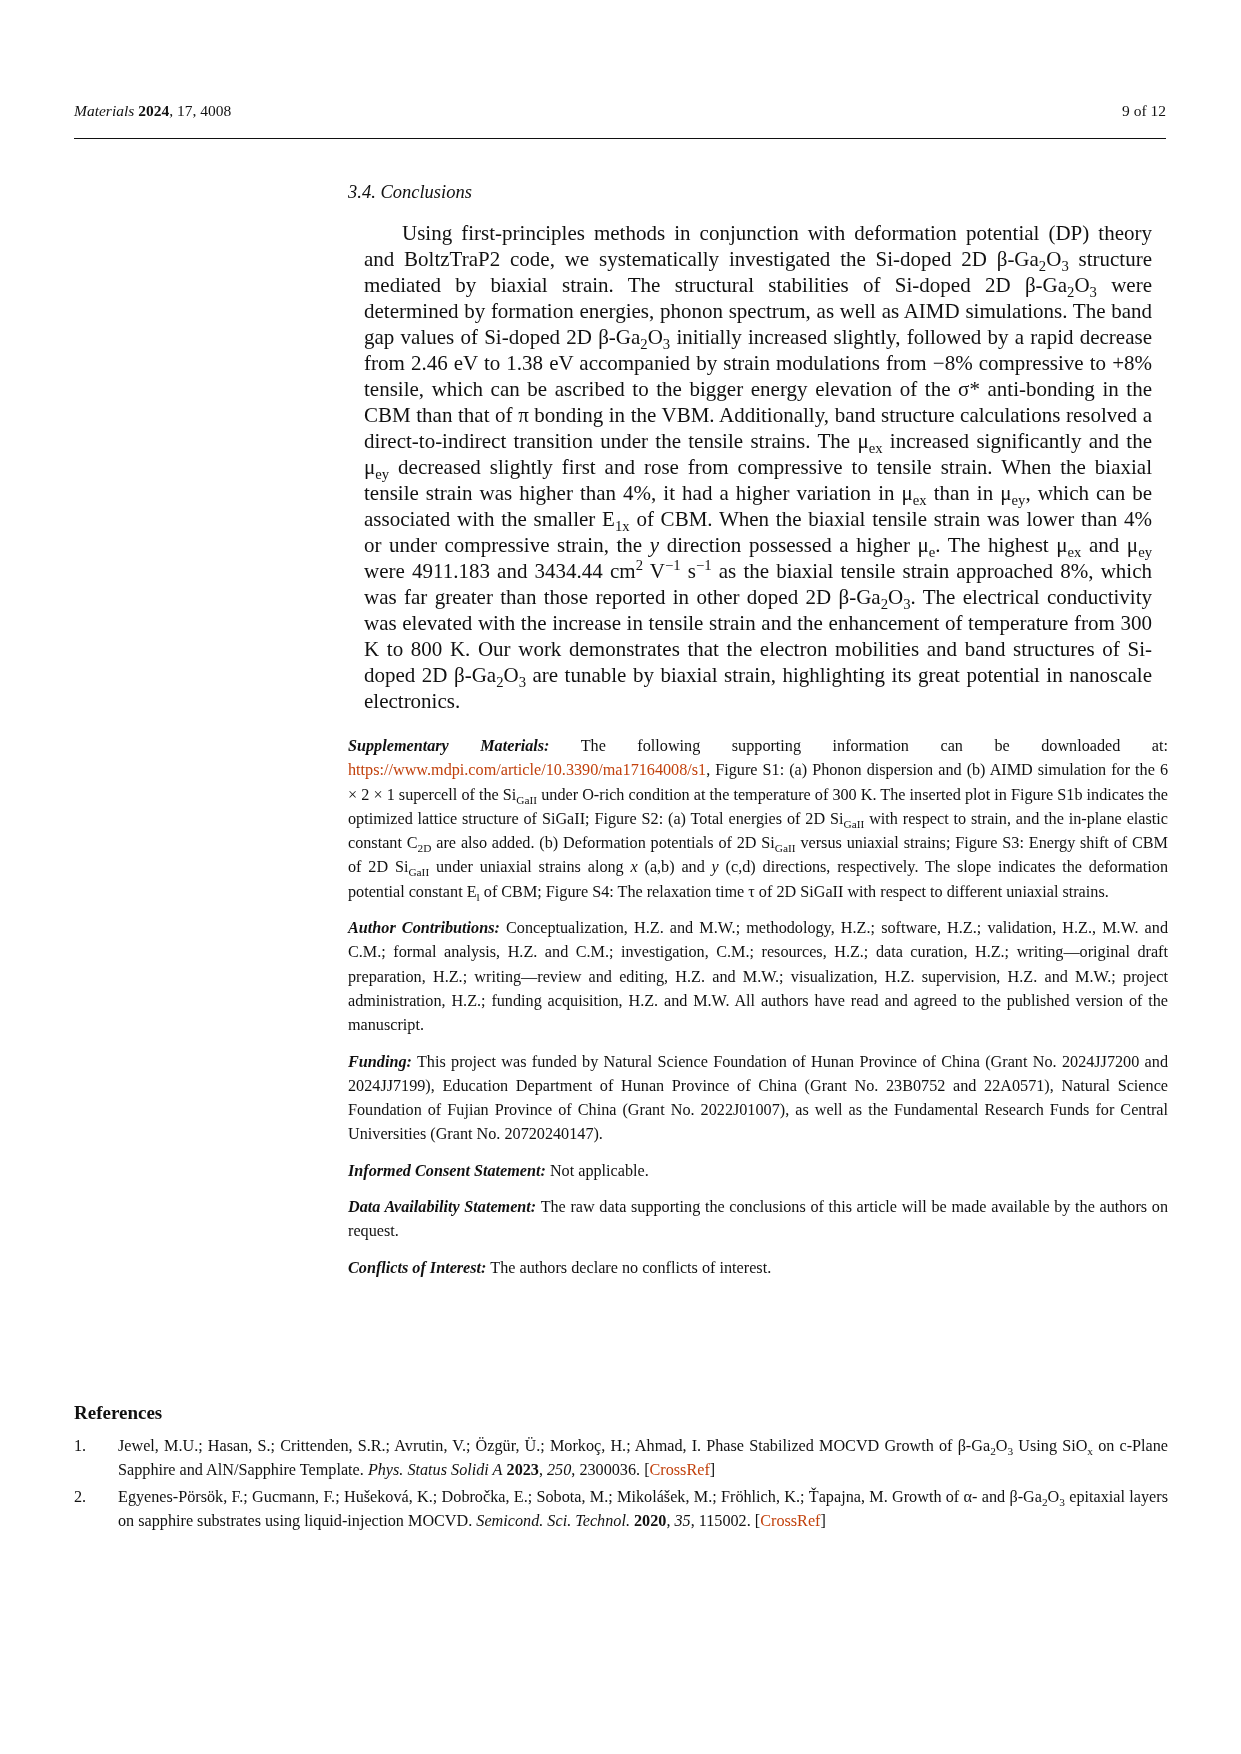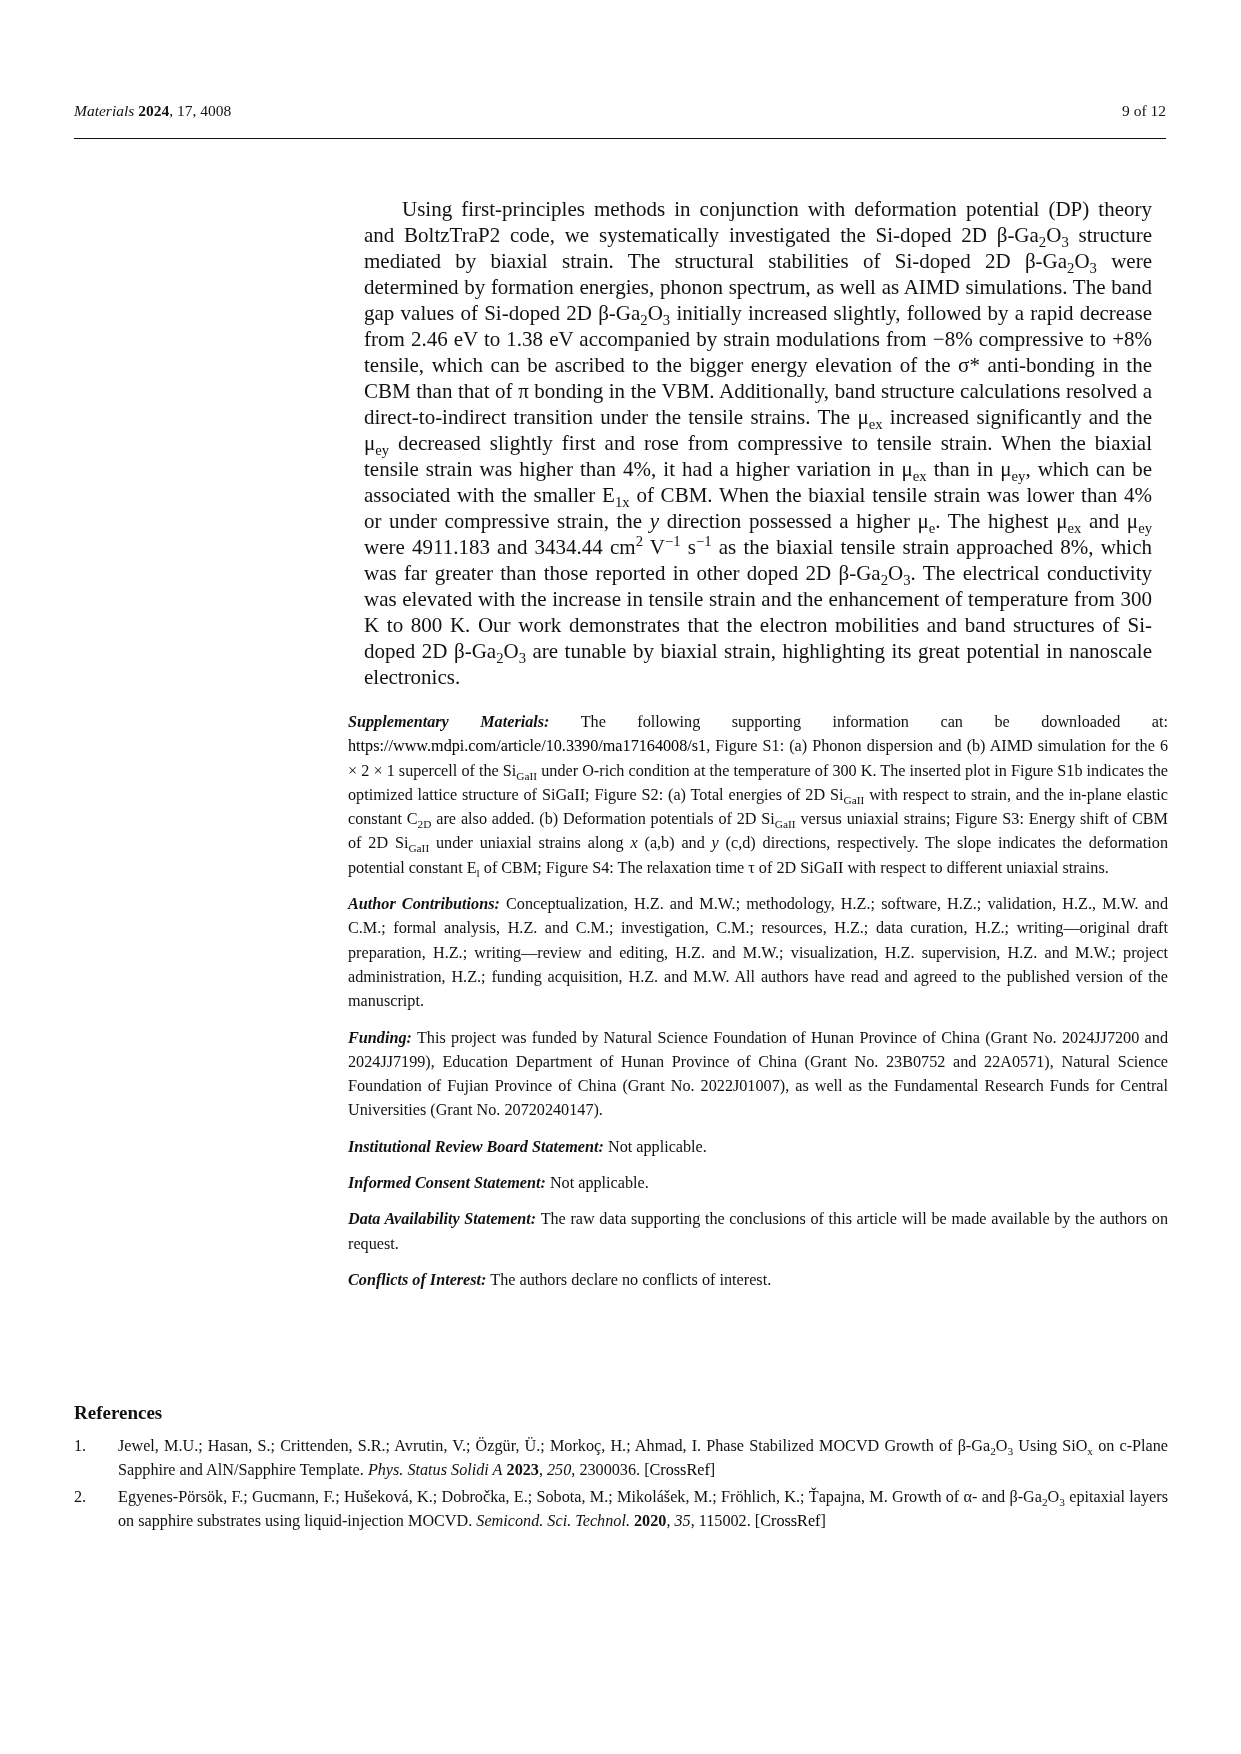--- a/index.html
+++ b/index.html
@@ -12,50 +12,50 @@
     .header .journal b { font-weight: bold; font-family: Liberation Serif, serif; }
     .header .page { position: absolute; right: 0; top: 0; }
     .rule { position: absolute; left: 74px; top: 138px; width: 1092px; height: 0;
             border-top: 1.3px solid #111; }
     .main { position: absolute; left: 348px; top: 180px; width: 820px; }
     .section-title { font-style: italic; font-size: 18.5px; margin: 0 0 4px 0; line-height: 24px; }
     .body-para { font-size: 21px; line-height: 26px; text-align: justify; text-indent: 38px;
                  margin: 16px; hyphens: auto; }
     .back { font-size: 16.2px; line-height: 24.3px; text-align: justify; margin: 0 0 12px 0; }
     .back .lbl { font-weight: bold; font-style: italic; }
-    .back a, .ref a { color: #000000; text-decoration: none; }
+    .back a, .ref a { color: #c2410c; text-decoration: none; }
     .supp { margin-top: 20px; }
     sub, sup { font-size: 70%; line-height: 0; }
     .refs { position: absolute; left: 74px; top: 1400px; width: 1094px; }
     .refs-title { font-weight: bold; font-size: 19px; margin: 0 0 8px 0; line-height: 26px; }
     .ref { position: relative; padding-left: 44px; font-size: 16.2px; line-height: 24.3px;
            text-align: justify; margin-bottom: 2px; }
     .ref .num { position: absolute; left: 0; top: 0; }
     .ref i { }
     .ref b { font-weight: bold; }
   </style>
 </head>
 <body>
 
 <div class="header">
   <span class="journal"><i>Materials</i> <b>2024</b><span>, 17, 4008</span></span>
   <span class="page">9 of 12</span>
 </div>
 <div class="rule"></div>
 
 <div class="main">
+  <div class="section-title">3.4. Conclusions</div>
   <p class="body-para">Using first-principles methods in conjunction with deformation potential (DP) theory and BoltzTraP2 code, we systematically investigated the Si-doped 2D β-Ga<sub>2</sub>O<sub>3</sub> structure mediated by biaxial strain. The structural stabilities of Si-doped 2D β-Ga<sub>2</sub>O<sub>3</sub> were determined by formation energies, phonon spectrum, as well as AIMD simulations. The band gap values of Si-doped 2D β-Ga<sub>2</sub>O<sub>3</sub> initially increased slightly, followed by a rapid decrease from 2.46 eV to 1.38 eV accompanied by strain modulations from −8% compressive to +8% tensile, which can be ascribed to the bigger energy elevation of the σ* anti-bonding in the CBM than that of π bonding in the VBM. Additionally, band structure calculations resolved a direct-to-indirect transition under the tensile strains. The μ<sub>ex</sub> increased significantly and the μ<sub>ey</sub> decreased slightly first and rose from compressive to tensile strain. When the biaxial tensile strain was higher than 4%, it had a higher variation in μ<sub>ex</sub> than in μ<sub>ey</sub>, which can be associated with the smaller E<sub>1x</sub> of CBM. When the biaxial tensile strain was lower than 4% or under compressive strain, the <i>y</i> direction possessed a higher μ<sub>e</sub>. The highest μ<sub>ex</sub> and μ<sub>ey</sub> were 4911.183 and 3434.44 cm<sup>2</sup> V<sup>−1</sup> s<sup>−1</sup> as the biaxial tensile strain approached 8%, which was far greater than those reported in other doped 2D β-Ga<sub>2</sub>O<sub>3</sub>. The electrical conductivity was elevated with the increase in tensile strain and the enhancement of temperature from 300 K to 800 K. Our work demonstrates that the electron mobilities and band structures of Si-doped 2D β-Ga<sub>2</sub>O<sub>3</sub> are tunable by biaxial strain, highlighting its great potential in nanoscale electronics.</p>
 
   <p class="back supp"><span class="lbl">Supplementary Materials:</span><span> The following supporting information can be downloaded at: </span><a>https://www.mdpi.com/article/10.3390/ma17164008/s1</a><span>, Figure S1: (a) Phonon dispersion and (b) AIMD simulation for the 6 × 2 × 1 supercell of the Si<sub>GaII</sub> under O-rich condition at the temperature of 300 K. The inserted plot in Figure S1b indicates the optimized lattice structure of SiGaII; Figure S2: (a) Total energies of 2D Si<sub>GaII</sub> with respect to strain, and the in-plane elastic constant C<sub>2D</sub> are also added. (b) Deformation potentials of 2D Si<sub>GaII</sub> versus uniaxial strains; Figure S3: Energy shift of CBM of 2D Si<sub>GaII</sub> under uniaxial strains along <i>x</i> (a,b) and <i>y</i> (c,d) directions, respectively. The slope indicates the deformation potential constant E<sub>l</sub> of CBM; Figure S4: The relaxation time τ of 2D SiGaII with respect to different uniaxial strains.</span></p>
 
   <p class="back"><span class="lbl">Author Contributions:</span><span> Conceptualization, H.Z. and M.W.; methodology, H.Z.; software, H.Z.; validation, H.Z., M.W. and C.M.; formal analysis, H.Z. and C.M.; investigation, C.M.; resources, H.Z.; data curation, H.Z.; writing—original draft preparation, H.Z.; writing—review and editing, H.Z. and M.W.; visualization, H.Z. supervision, H.Z. and M.W.; project administration, H.Z.; funding acquisition, H.Z. and M.W. All authors have read and agreed to the published version of the manuscript.</span></p>
 
   <p class="back"><span class="lbl">Funding:</span><span> This project was funded by Natural Science Foundation of Hunan Province of China (Grant No. 2024JJ7200 and 2024JJ7199), Education Department of Hunan Province of China (Grant No. 23B0752 and 22A0571), Natural Science Foundation of Fujian Province of China (Grant No. 2022J01007), as well as the Fundamental Research Funds for Central Universities (Grant No. 20720240147).</span></p>
 
-  <p class="back"><span class="lbl">Institutional Review Board Statement:</span><span> Not applicable.</span></p>
 
   <p class="back"><span class="lbl">Informed Consent Statement:</span><span> Not applicable.</span></p>
 
   <p class="back"><span class="lbl">Data Availability Statement:</span><span> The raw data supporting the conclusions of this article will be made available by the authors on request.</span></p>
 
   <p class="back"><span class="lbl">Conflicts of Interest:</span><span> The authors declare no conflicts of interest.</span></p>
 </div>
 
 <div class="refs">
   <div class="refs-title">References</div>

